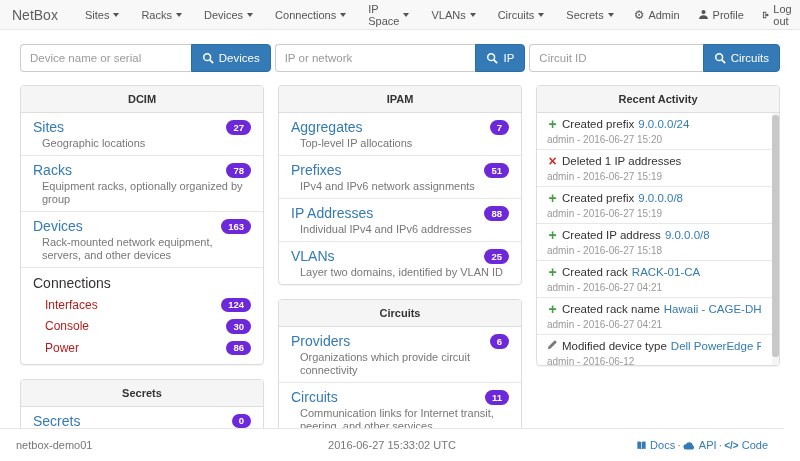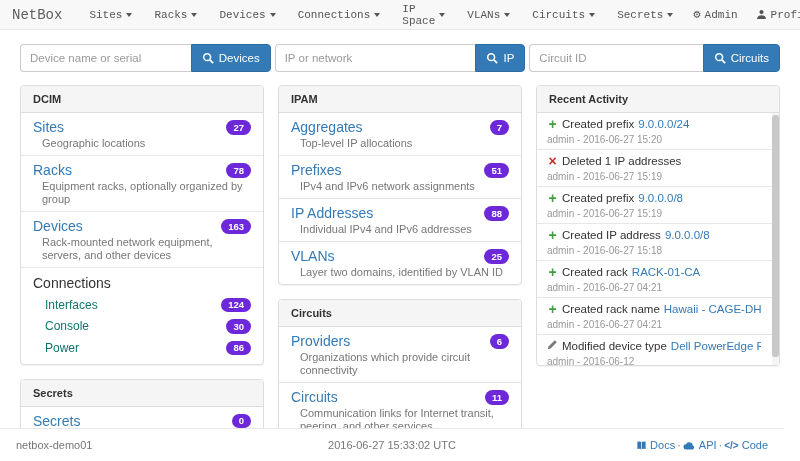--- a/index.html
+++ b/index.html
@@ -1,49 +1,49 @@
 <!DOCTYPE html>
 <html><head>
 <meta charset="utf-8">
 <style>
   html,body{margin:0;padding:0;overflow:hidden;}
   body{
     width:800px;height:461px;position:relative;background:#fff;
     font-family:"Liberation Sans","DejaVu Sans",sans-serif;font-size:12px;color:#333;
   }
   
-  .navbar{height:30px;background:#f8f8f8;border-bottom:1px solid #e7e7e7;display:flex;align-items:center;padding:0 12px;box-sizing:border-box;font-family:Liberation Mono, monospace;}
+  .navbar{height:30px;background:#f8f8f8;border-bottom:1px solid #e7e7e7;display:flex;align-items:center;padding:0 12px;box-sizing:border-box;}
   .brand{font-size:14px;color:#5e5e5e;margin-right:16px;cursor:pointer;}
   .nav-list{display:flex;list-style:none;margin:0;padding:0;align-items:center;}
   .nav-list li{font-size:11px;color:#555;padding:0 11px;cursor:pointer;display:flex;align-items:center;height:30px;}
   .caret{width:0;height:0;border-left:3.5px solid transparent;border-right:3.5px solid transparent;border-top:4px solid #555;margin-left:4px;display:inline-block;}
   .nav-right{margin-left:auto;}
   .nav-right li{padding:0 9px;gap:4px;}
   .glyph-ico{font-size:12px;line-height:1;color:#555;}
   .svg-ico{display:inline-block;vertical-align:middle;}
   
   .search-row{display:flex;gap:4px;padding:14px 20px 0;box-sizing:border-box;}
   .search-group{flex:1;display:flex;min-width:0;}
   .search-group input{flex:1;min-width:0;height:28px;box-sizing:border-box;border:1px solid #ccc;border-right:0;border-radius:4px 0 0 4px;padding:0 9px;font-size:11.5px;color:#555;outline:none;font-family:inherit;}
   .search-group input::placeholder{color:#9a9a9a;}
   .search-btn{height:28px;background:#337ab7;border:1px solid #2e6da4;border-radius:0 4px 4px 0;color:#fff;font-size:11.5px;display:flex;align-items:center;gap:5px;padding:0 10px;cursor:pointer;font-family:inherit;white-space:nowrap;}
   
   .columns{display:flex;gap:14px;padding:13px 20px 0;align-items:flex-start;box-sizing:border-box;}
   .col{flex:1;min-width:0;}
   .panel{border:1px solid #ddd;border-radius:4px;margin-bottom:14px;background:#fff;box-shadow:0 1px 1px rgba(0,0,0,.05);}
-  .panel-heading{background:#f5f5f5;border-bottom:1px solid #ddd;padding:7px 12px;font-size:11px;font-weight:bold;color:#333;border-radius:3px 3px 0 0;}
+  .panel-heading{background:#f5f5f5;border-bottom:1px solid #ddd;padding:7px 12px;font-size:11px;font-weight:bold;color:#333;border-radius:3px 3px 0 0;text-align:center;}
   .p-item{padding:6px 12px 5px;border-bottom:1px solid #e7e7e7;}
   .p-item:last-child{border-bottom:0;}
   .item-top{display:flex;justify-content:space-between;align-items:center;}
   .item-link{color:#337ab7;font-size:14px;line-height:17px;text-decoration:none;cursor:pointer;}
   .badge{background:#6d28d9;color:#fff;font-size:9.5px;font-weight:bold;padding:2.5px 7px;border-radius:9px;line-height:1;}
   .item-desc{color:#777;font-size:11px;line-height:13px;margin-top:1px;margin-left:9px;}
   .conn-title{font-size:14px;color:#333;line-height:17px;margin:1px 0 2px;}
   .conn-row{display:flex;justify-content:space-between;align-items:center;padding:3.5px 0 3.5px 12px;}
-  .conn-link{color:#0f766e;font-size:12px;cursor:pointer;text-decoration:none;}
+  .conn-link{color:#b91c1c;font-size:12px;cursor:pointer;text-decoration:none;}
   
   .activity-list{height:252px;overflow:hidden;position:relative;}
   .act-item{padding:4px 18px 4px 10px;border-bottom:1px solid #e7e7e7;}
   .act-line{font-size:11.5px;color:#333;line-height:15px;display:flex;align-items:center;gap:4px;white-space:nowrap;overflow:hidden;}
   .act-link{color:#337ab7;cursor:pointer;text-decoration:none;}
   .act-meta{font-size:10px;color:#999;margin-top:2px;}
   .act-ico{font-weight:bold;width:11px;display:inline-block;text-align:center;flex:none;}
   .ico-plus{color:#449d44;font-size:14px;}
   .ico-del{color:#c9302c;font-size:14px;}
   .sb-track{position:absolute;right:0;top:0;bottom:0;width:7px;background:#f5f5f5;}

